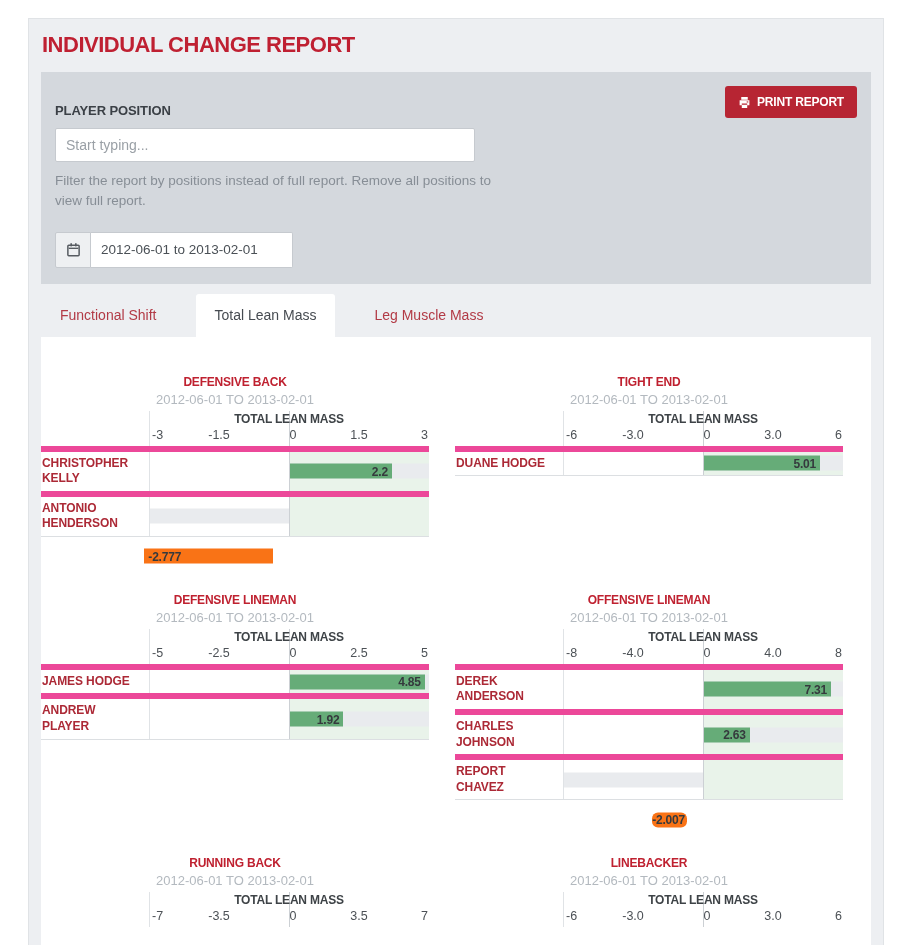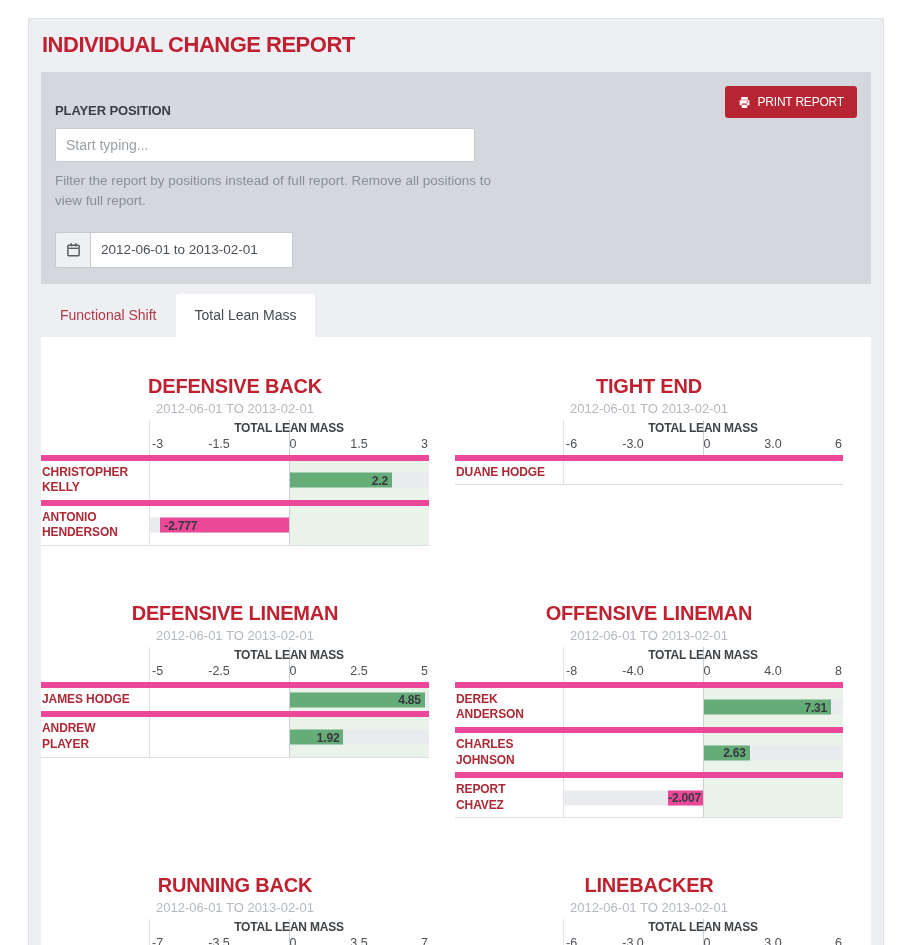--- a/index.html
+++ b/index.html
@@ -37,21 +37,21 @@
     letter-spacing: -0.1px;
     color: #3b4046;
     padding-top: 4px;
   }
   .btn {
     background: #b72533;
     color: #ffffff;
     border: none;
     font-family: "Liberation Sans", sans-serif;
     font-size: 12px;
-    font-weight: 400;
+    font-weight: 700;
     letter-spacing: -0.2px;
     padding: 9px 13px;
     border-radius: 3px;
     cursor: pointer;
     display: inline-flex;
     align-items: center;
     gap: 6px;
   }
   .search-input {
     display: block;
@@ -88,21 +88,21 @@
     border-left: none;
     border-radius: 0 2px 2px 0;
     padding: 0 10px;
     font-family: "Liberation Sans", sans-serif;
     font-size: 13.5px;
     color: #4a5056;
     background: #ffffff;
   }
   .filter-btn { margin-top: 20px; }
   
-  .tabbar { display: flex; margin-top: 10px; }
+  .tabbar { display: flex; margin-top: 10px; gap: 20px; }
   .tab {
     padding: 13px 19px 14px;
     font-size: 14px;
     color: #b23a46;
     cursor: pointer;
   }
   .tab.active {
     background: #ffffff;
     color: #464b51;
     border-radius: 3px 3px 0 0;
@@ -116,21 +116,21 @@
   }
   .charts {
     display: grid;
     grid-template-columns: 1fr 1fr;
     column-gap: 26px;
     row-gap: 56px;
     align-items: start;
   }
   .chart-title {
     text-align: center;
-    font-size: 20px;
+    font-size: 12px;
     font-weight: 700;
     letter-spacing: -0.2px;
     color: #bf2130;
   }
   .chart-sub {
     text-align: center;
     font-size: 13px;
     color: #b3b9bf;
     margin: 3px 0 4px;
   }
@@ -169,21 +169,21 @@
   .track {
     position: absolute; top: 50%; transform: translateY(-50%);
     left: 0; right: 0; height: 15px;
     background: #e9ebee;
   }
   .bar {
     position: absolute; top: 50%; transform: translateY(-50%);
     height: 15px;
   }
   .bar.pos { left: 0; background: #66ac78; }
-  .bar.neg { right: 0; background: #ec4899; }
+  .bar.neg { right: 16px; background: #f97316; margin-top: 40px; }
   .blabel {
     position: absolute; top: 50%; transform: translateY(-50%);
     font-size: 12px; font-weight: 700; letter-spacing: -0.2px;
     color: #35393d; white-space: nowrap;
   }
   .blabel.at-right { right: 4px; }
   .blabel.at-left { left: 4px; }
   .blabel.at-zero { right: 2px; }
   .icon-svg { display: block; }
 </style>
@@ -218,20 +218,21 @@
           <rect x="4.4" y="9" width="15.2" height="2.2" fill="#565b61"></rect>
         </svg>
       </span>
       <input class="date-input" type="text" value="2012-06-01 to 2013-02-01" style="">
     </div>
   </div>
 
   <div class="tabbar" id="tabbar">
       <div class="tab">Functional Shift</div>
       <div class="tab active">Total Lean Mass</div>
+      <div class="tab">Leg Muscle Mass</div>
     </div>
 
   <div class="content">
     <div class="charts" id="charts">
         <div class="chart">
           <div class="chart-title">DEFENSIVE BACK</div>
           <div class="chart-sub">2012-06-01 TO 2013-02-01</div>
           <div class="arow">
             <div class="nspace"></div>
             <div class="pcell">
@@ -297,20 +298,26 @@
               <span class="tick t25">-3.0</span>
               <span class="tick t50">0</span>
               <span class="tick t75">3.0</span>
               <span class="tick t100">6</span>
             </div>
           </div>
           <div class="prow">
             <div class="pname">DUANE HODGE</div>
             <div class="pcell">
               <div class="nhalf"></div>
+              <div class="phalf">
+                <div class="track"></div>
+                <div class="bar pos" style="width: 83.5%;">
+                  <span class="blabel at-right">5.01</span>
+                </div>
+              </div>
             </div>
           </div>
         </div>
         <div class="chart">
           <div class="chart-title">DEFENSIVE LINEMAN</div>
           <div class="chart-sub">2012-06-01 TO 2013-02-01</div>
           <div class="arow">
             <div class="nspace"></div>
             <div class="pcell">
               <div class="nhalf"></div>
@@ -400,21 +407,21 @@
                   <span class="blabel at-right">2.63</span>
                 </div>
               </div>
             </div>
           </div>
           <div class="prow">
             <div class="pname">REPORT CHAVEZ</div>
             <div class="pcell">
               <div class="nhalf">
                 <div class="track"></div>
-                <div class="bar neg" style="width: 25.0875%;">
+                <div class="bar neg" style="width: 25.0875%; border-radius: 6px;">
                   <span class="blabel at-zero">-2.007</span>
                 </div>
               </div>
               <div class="phalf"></div>
             </div>
           </div>
         </div>
         <div class="chart">
           <div class="chart-title">RUNNING BACK</div>
           <div class="chart-sub">2012-06-01 TO 2013-02-01</div>

